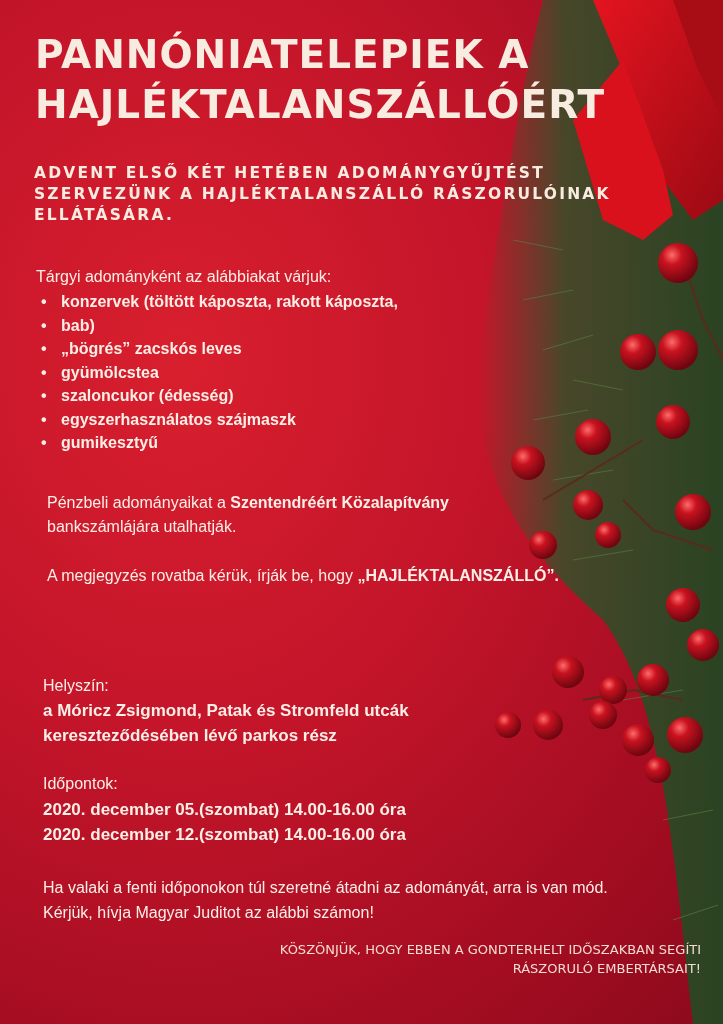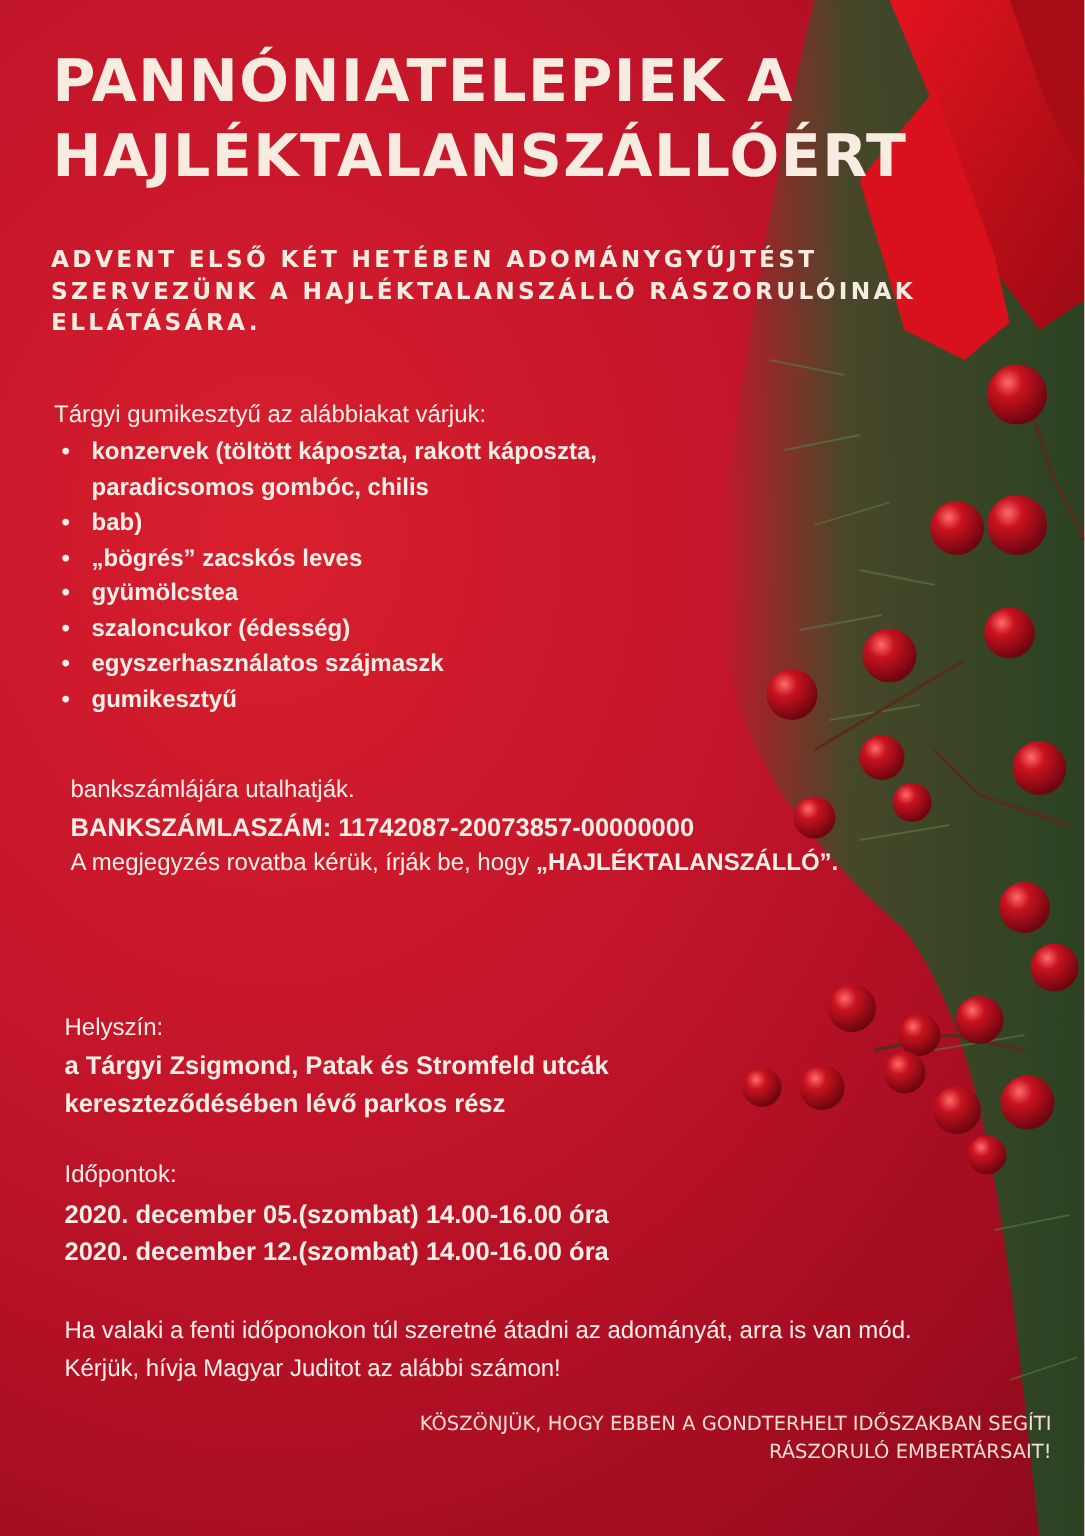--- a/index.html
+++ b/index.html
@@ -104,42 +104,43 @@
     <div>PANNÓNIATELEPIEK A</div>
     <div>HAJLÉKTALANSZÁLLÓÉRT</div>
   </h1>
 
   <div class="subtitle">
     <div>ADVENT ELSŐ KÉT HETÉBEN ADOMÁNYGYŰJTÉST</div>
     <div>SZERVEZÜNK A HAJLÉKTALANSZÁLLÓ RÁSZORULÓINAK</div>
     <div>ELLÁTÁSÁRA.</div>
   </div>
 
-  <div class="txt reg" style="left:36px; top:268px;">Tárgyi gumikesztyű az alábbiakat várjuk:</div>
+  <div class="txt reg" style="left:36px; top:268px;">Tárgyi adományként az alábbiakat várjuk:</div>
 
   <ul class="items">
     <li> konzervek (töltött káposzta, rakott káposzta,</li>
-    <li class="cont">paradicsomos gombóc, chilis</li>
     <li>bab)</li>
     <li> „bögrés” zacskós leves</li>
     <li>gyümölcstea</li>
     <li>szaloncukor (édesség)</li>
     <li>egyszerhasználatos szájmaszk</li>
     <li>gumikesztyű</li>
   </ul>
 
+  <div class="txt reg" style="left:47px; top:494px;">
+    <span>Pénzbeli adományaikat a </span><b>Szentendréért Közalapítvány</b>
+  </div>
   <div class="txt reg" style="left:47px; top:518px;"> bankszámlájára utalhatják.</div>
-  <div class="txt big" style="left:47px; top:542px;">BANKSZÁMLASZÁM: 11742087-20073857-00000000</div>
   <div class="txt reg" style="left:47px; top:567px;">
     <span>A megjegyzés rovatba kérük, írják be, hogy </span><b>„HAJLÉKTALANSZÁLLÓ”.</b>
   </div>
 
 
   <div class="txt reg" style="left:43px; top:677px;">Helyszín:</div>
-  <div class="txt big" style="left:43px; top:701px;"> a Tárgyi Zsigmond, Patak és Stromfeld utcák</div>
+  <div class="txt big" style="left:43px; top:701px;"> a Móricz Zsigmond, Patak és Stromfeld utcák</div>
   <div class="txt big" style="left:43px; top:726px;">kereszteződésében lévő parkos rész</div>
 
   <div class="txt reg" style="left:43px; top:775px;">Időpontok:</div>
   <div class="txt big" style="left:43px; top:800px;">2020. december 05.(szombat) 14.00-16.00 óra</div>
   <div class="txt big" style="left:43px; top:825px;">2020. december 12.(szombat) 14.00-16.00 óra</div>
 
   <div class="txt reg" style="left:43px; top:879px;">Ha valaki a fenti időponokon túl szeretné átadni az adományát, arra is van mód.</div>
   <div class="txt reg" style="left:43px; top:904px;">Kérjük, hívja Magyar Juditot az alábbi számon!</div>
 
   <div class="footer-right">

